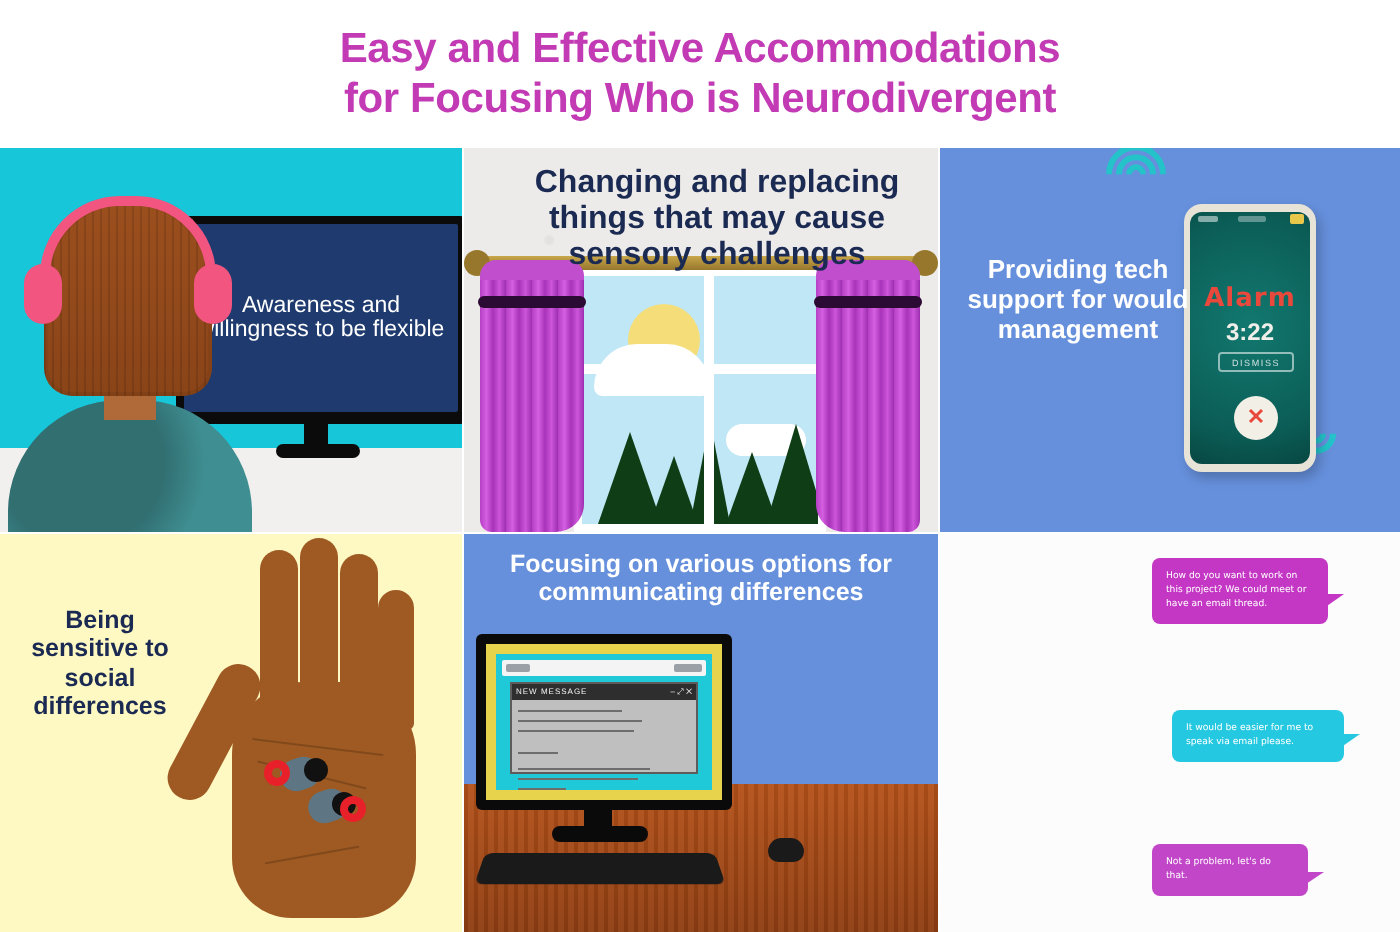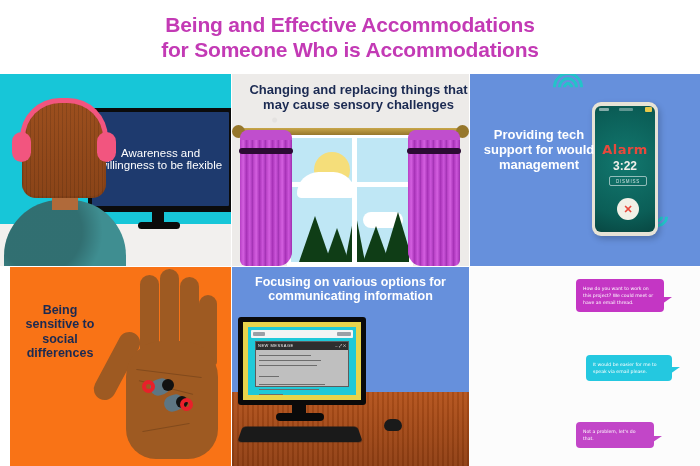--- a/index.html
+++ b/index.html
@@ -16,21 +16,21 @@
                 line-height:25px; letter-spacing:-0.2px; white-space:nowrap; }
 
   
   .grid { position:absolute; left:0; top:74px; width:700px; height:392px; }
   .panel { position:absolute; overflow:hidden; }
 
   
   .p1 { left:0;   top:0;   width:231px; height:192px; background:#17C6D8; }
   .p2 { left:232px; top:0; width:237px; height:192px; background:#EDEDED; }
   .p3 { left:470px; top:0; width:230px; height:192px; background:#6690DC; }
-  .p4 { left:0;   top:193px; width:231px; height:199px; background:#f97316;margin-left:10px; }
+  .p4 { left:0;   top:193px; width:231px; height:199px; background:#fef9c3; }
   .p5 { left:232px; top:193px; width:237px; height:199px; background:#6690DC; }
   .p6 { left:470px; top:193px; width:230px; height:199px; background:#FCFCFC; }
 
   
   .gap-v1 { position:absolute; left:231px; top:0; width:1px; height:392px; background:#ffffff; }
   .gap-v2 { position:absolute; left:469px; top:0; width:1px; height:392px; background:#ffffff; }
   .gap-h  { position:absolute; left:0; top:192px; width:700px; height:1px; background:#ffffff; }
 
   .caption { position:absolute; font-weight:bold; line-height:1.14; z-index:40; }
   .cap-white { color:#ffffff; }
@@ -71,21 +71,21 @@
              background:#3F8E91; border-radius:56px 56px 0 0; }
   .p1-body::after { content:""; position:absolute; left:0; top:0; right:0; bottom:0;
              border-radius:56px 56px 0 0;
              background:radial-gradient(circle at 30% 35%, rgba(0,0,0,0.22) 0 40%, rgba(0,0,0,0) 60%); }
 
   
   .p2-bg { position:absolute; inset:0; background:#EDEBE9;
            background-image:radial-gradient(circle at 18% 24%, rgba(0,0,0,0.04) 0 2px, transparent 3px),
                             radial-gradient(circle at 72% 64%, rgba(0,0,0,0.035) 0 2px, transparent 3px),
                             radial-gradient(circle at 40% 84%, rgba(0,0,0,0.03) 0 2px, transparent 3px); }
-  .p2-cap { left:12px; top:9px; width:229px; text-align:center; font-size:13px; }
+  .p2-cap { left:12px; top:9px; width:229px; text-align:center; font-size:16px; }
 
   .p2-win { position:absolute; left:55px; top:60px; width:126px; height:132px;
             background:#ffffff; border:4px solid #ffffff; z-index:10; overflow:hidden; }
   .p2-sky { position:absolute; inset:0; background:#BFE7F5; }
   .p2-sun { position:absolute; left:23px; top:14px; width:36px; height:36px;
             background:#F5DE7A; border-radius:50%; }
   .p2-cloudbig { position:absolute; left:6px; top:34px; width:58px; height:26px;
             background:#ffffff; border-radius:30px 30px 6px 6px; }
   .p2-cloudsm { position:absolute; left:72px; top:74px; width:40px; height:16px;
             background:#ffffff; border-radius:20px; }
@@ -228,22 +228,22 @@
   .b3 { left:106px; top:155px; width:78px; background:#C246C8; }
   .b3::after { right:-8px; bottom:6px; border-top:6px solid #C246C8;
                border-right:9px solid transparent; }
 </style>
 </head>
 <body>
 
 <div class="page">
 
   <div class="title-bar">
-    <div class="title-line">Being and Effective Accommodations</div>
-    <div class="title-line">for Someone Who is Accommodations</div>
+    <div class="title-line">Easy and Effective Accommodations</div>
+    <div class="title-line">for Focusing Who is Neurodivergent</div>
   </div>
 
   <div class="grid">
 
     <div class="panel p1">
       <div class="p1-desk"></div>
 
       <div class="p1-stand-neck"></div>
       <div class="p1-stand-base"></div>
 
@@ -335,21 +335,21 @@
         <div class="plug plug-a"></div>
         <div class="plug plug-b"></div>
         <div class="plug-cap plug-cap-a"></div>
         <div class="plug-cap plug-cap-b"></div>
         <div class="plug-ring ring-a"></div>
         <div class="plug-ring ring-b"></div>
       </div>
     </div>
 
     <div class="panel p5">
-      <div class="caption cap-white p5-cap">Focusing on various options for communicating information</div>
+      <div class="caption cap-white p5-cap">Focusing on various options for communicating differences</div>
 
       <div class="p5-desk"></div>
 
       <div class="p5-stand-neck"></div>
       <div class="p5-stand-base"></div>
 
       <div class="p5-monitor">
         <div class="p5-mat">
           <div class="p5-inner">
             <div class="p5-browserbar">

